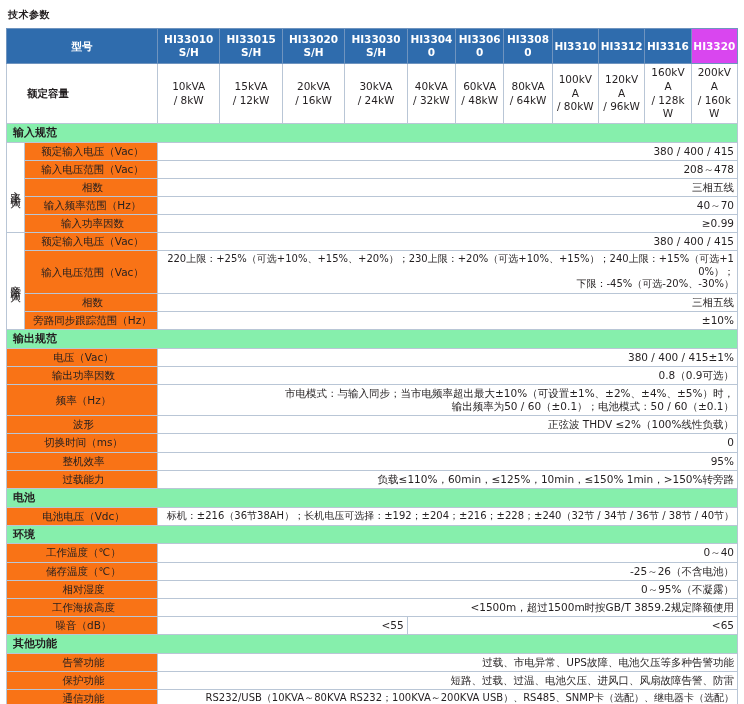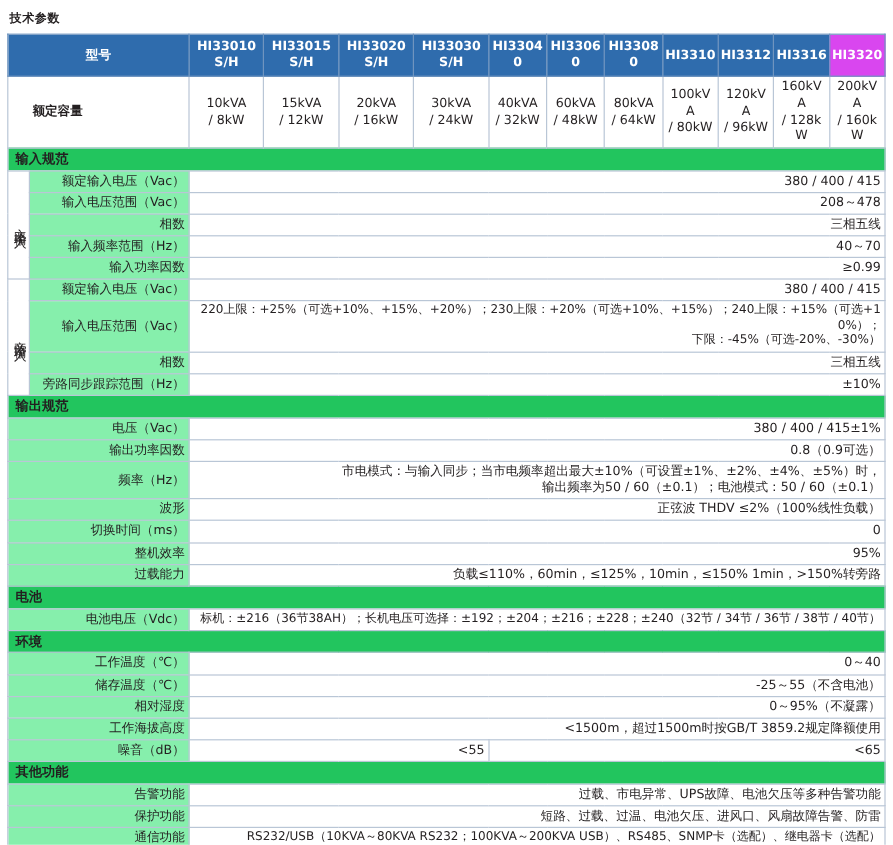--- a/index.html
+++ b/index.html
@@ -35,21 +35,21 @@
   }
   tr.hdr td.hl{ background:#d946ef; }
   td.lbl{
     background:#ffffff;
     color:#231f20;
     font-weight:bold;
     text-align:left;
     padding-left:20px;
   }
   td.sec{
-    background:#22c55e;
+    background:#86efac;
     font-weight:bold;
     text-align:left;
     padding-left:6px;
     color:#231f20;
     font-size:11px;
   }
   td.vert{
     background:#ffffff;
     text-align:center;
     font-weight:normal;
@@ -58,23 +58,23 @@
   }
   td.vert span{
     writing-mode:vertical-rl;
     text-orientation:upright;
     display:inline-block;
     letter-spacing:2px;
     line-height:1.1;
     font-size:10.5px;
   }
   td.sub{
-    text-align:right;
+    text-align:center;
     padding-left:6px;
-    background:#86efac;
+    background:#f97316;
   }
   td.val{
     text-align:right;
   }
   td.small{font-size:10px;}
   td.cell{ text-align:center; }
   .two-line{line-height:1.3;}
 </style>
 </head>
 <body>
@@ -255,21 +255,21 @@
 
     <tr>
       <td class="sec" colspan="13">环境</td>
     </tr>
     <tr>
       <td class="sub" colspan="2">工作温度（℃）</td>
       <td class="val" colspan="11">0～40</td>
     </tr>
     <tr>
       <td class="sub" colspan="2">储存温度（℃）</td>
-      <td class="val" colspan="11">-25～55（不含电池）</td>
+      <td class="val" colspan="11">-25～26（不含电池）</td>
     </tr>
     <tr>
       <td class="sub" colspan="2">相对湿度</td>
       <td class="val" colspan="11">0～95%（不凝露）</td>
     </tr>
     <tr>
       <td class="sub" colspan="2">工作海拔高度</td>
       <td class="val" colspan="11">&lt;1500m，超过1500m时按GB/T 3859.2规定降额使用</td>
     </tr>
     <tr>

